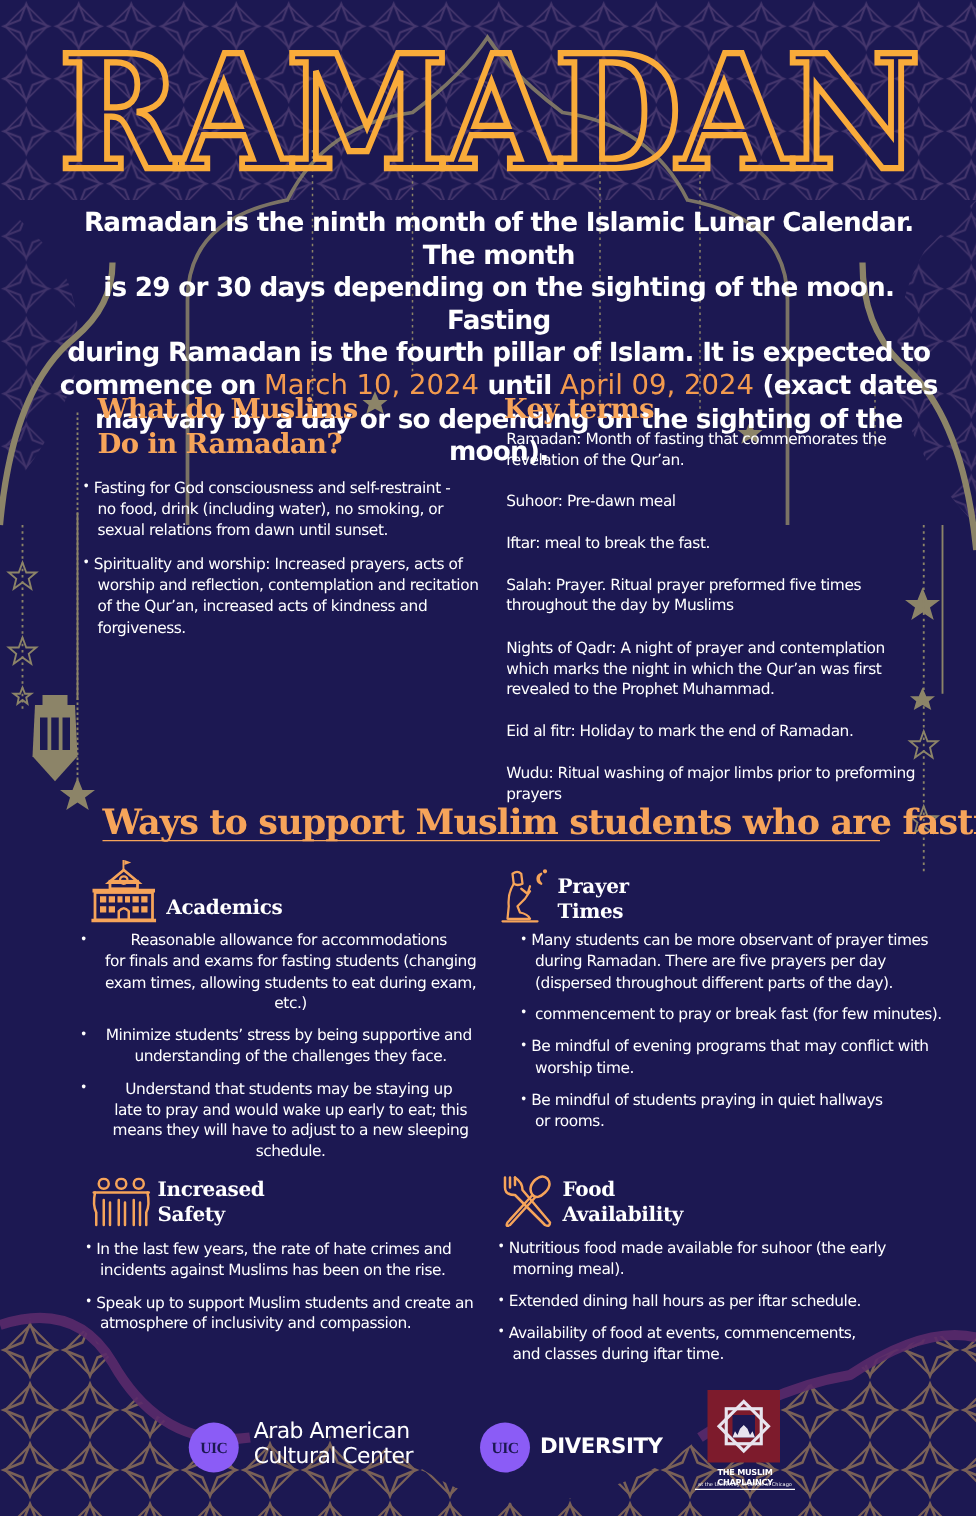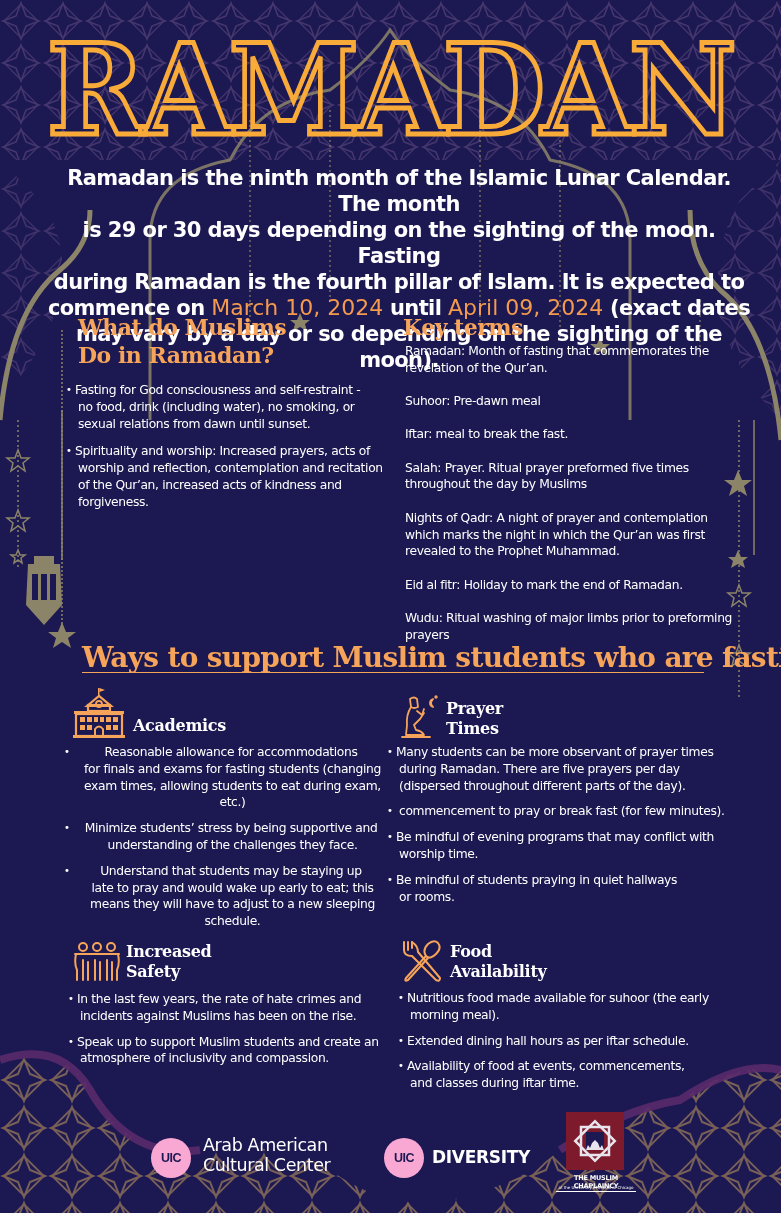--- a/index.html
+++ b/index.html
@@ -56,30 +56,30 @@
   }
 
   .section-head { position: absolute; display: flex; align-items: flex-end; }
   .section-head .lbl { font-family: "DejaVu Serif", serif; font-weight: bold; color: #ffffff; font-size: 16px; line-height: 20px; letter-spacing: -0.3px; margin-left: 8px; }
   .sec-acad { left: 73px; top: 688px; }
   .sec-pray { left: 400px; top: 695px; }
   .sec-safe { left: 73px; top: 942px; align-items: flex-end; }
   .sec-food { left: 402px; top: 940px; }
 
   .acad-list { left: 64px; top: 744px; width: 325px; text-align: center; }
-  .pray-list { left: 387px; top: 744px; width: 340px; }
+  .pray-list { left: 416px; top: 744px; width: 340px; }
   .safe-list { left: 68px; top: 991px; width: 320px; }
   .food-list { left: 398px; top: 990px; width: 340px; }
   .acad-list li, .pray-list li, .safe-list li, .food-list li { margin-bottom: 9px; }
   .bullets li .indent { display: block; padding-left: 3px; }
 
   .logos { position: absolute; left: 0; top: 1110px; width: 781px; height: 100px; }
   .uic-circle {
-    position: absolute; width: 40px; height: 40px; border-radius: 50%; background: #f9a8d4;
-    color: #1c1852; font-family: Liberation Sans, sans-serif; font-weight: bold; font-size: 12.5px;
+    position: absolute; width: 40px; height: 40px; border-radius: 50%; background: #8b5cf6;
+    color: #1c1852; font-family: Liberation Serif, serif; font-weight: bold; font-size: 12.5px;
     display: flex; align-items: center; justify-content: center; letter-spacing: -0.5px;
   }
   .aacc-circle { left: 151px; top: 28px; }
   .aacc-text { position: absolute; left: 203px; top: 25px; font-size: 17.5px; line-height: 20px; color: #ffffff; font-family: "DejaVu Sans", sans-serif; letter-spacing: -0.4px; }
   .div-circle { left: 384px; top: 28px; }
   .div-text { position: absolute; left: 432px; top: 37px; font-size: 17px; font-weight: bold; color: #ffffff; font-family: "DejaVu Sans", sans-serif; letter-spacing: -0.3px; }
   .chap-logo { position: absolute; left: 566px; top: 2px; width: 58px; height: 58px; background: #7d1b2c; }
   .chap-title { position: absolute; left: 556px; top: 64px; width: 80px; text-align: center; font-size: 6.5px; font-weight: bold; color: #ffffff; font-family: "DejaVu Sans", sans-serif; border-bottom: 0.7px solid #fff; padding-bottom: 1px; letter-spacing: -0.2px; }
   .chap-sub { position: absolute; left: 556px; top: 75px; width: 80px; text-align: center; font-size: 4px; color: #ffffff; font-family: "DejaVu Sans", sans-serif; }
 </style>

